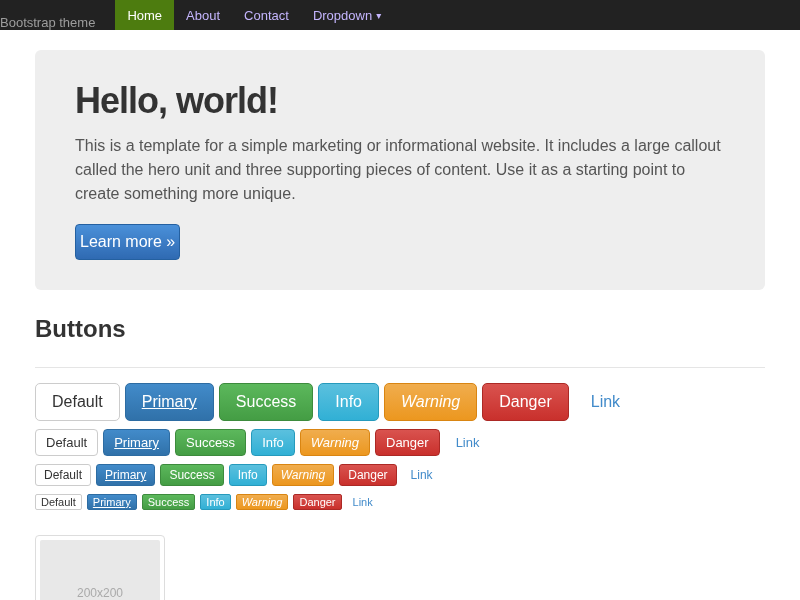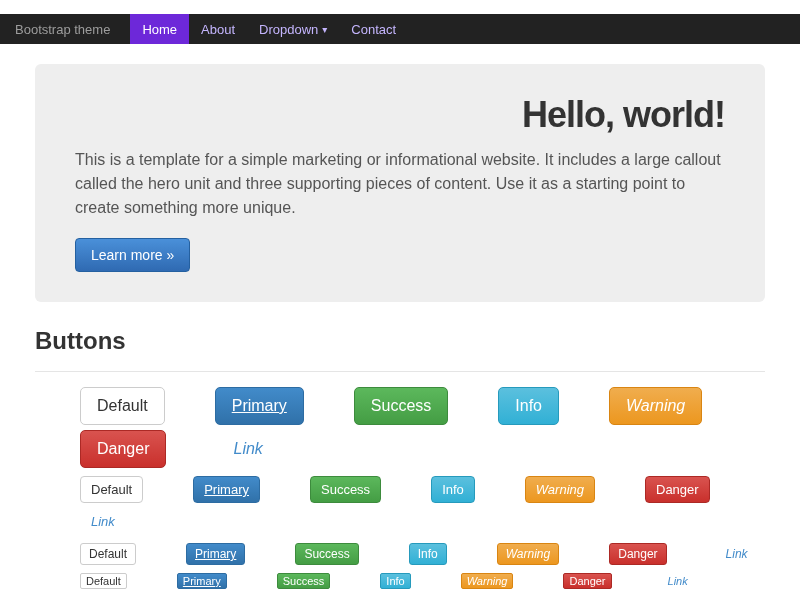--- a/index.html
+++ b/index.html
@@ -3,23 +3,22 @@
   <meta charset="utf-8">
   <style>
     * { box-sizing: border-box; margin: 0; padding: 0; }
     body { font-family: "Helvetica Neue", Helvetica, Arial, sans-serif; font-size: 14px; color: #333; background: #fff; }
 
     
     .navbar {
       background-color: #222;
       height: 30px;
       display: flex;
-      align-items: center;
-      padding: 0 15px;
-      margin-top: 14px;
+      align-items: flex-end;
+      padding: 0 0;
     }
     .navbar-brand {
       color: #9d9d9d;
       font-size: 13px;
       margin-right: 20px;
       text-decoration: none;
     }
     .nav-items {
       display: flex;
       align-items: center;
@@ -29,21 +28,21 @@
       color: #c4b5fd;
       font-size: 13px;
       padding: 5px 12px;
       cursor: pointer;
       text-decoration: none;
       height: 30px;
       display: flex;
       align-items: center;
     }
     .nav-item.active {
-      background-color: #6d28d9;
+      background-color: #4d7c0f;
       color: #fff;
     }
     .nav-dropdown {
       display: flex;
       align-items: center;
       gap: 4px;
     }
     .dropdown-arrow {
       font-size: 10px;
     }
@@ -61,47 +60,46 @@
       border-radius: 6px;
       padding: 30px 40px;
       margin-bottom: 25px;
     }
     .hero-unit h1 {
       font-size: 36px;
       font-weight: bold;
       color: #333;
       margin-bottom: 12px;
       letter-spacing: -1px;
-      text-align: right;
     }
     .hero-unit p {
       font-size: 16px;
       color: #555;
       margin-bottom: 18px;
       line-height: 1.5;
     }
     .btn-learn {
       background: linear-gradient(to bottom, #4a90d9, #2f6ab2);
       color: #fff;
       border: 1px solid #2460a0;
       border-radius: 4px;
-      padding: 8px 15px;
-      font-size: 14px;
+      padding: 8px 4px;
+      font-size: 16px;
       cursor: pointer;
       text-decoration: none;
       display: inline-block;
     }
 
     
     .section-title {
       font-size: 24px;
       font-weight: bold;
       color: #333;
       margin-bottom: 15px;
-      padding-bottom: 16px;
+      padding-bottom: 24px;
       border-bottom: 1px solid #e5e5e5;
     }
 
     
     .buttons-section {
       margin-bottom: 25px;
     }
     .btn-row {
       display: flex;
       align-items: center;
@@ -110,21 +108,20 @@
       flex-wrap: wrap;
     }
 
     
     .btn {
       border-radius: 4px;
       cursor: pointer;
       border: 1px solid transparent;
       font-size: 14px;
       display: inline-block;
-      margin-left: 45px;
     }
     .btn-lg {
       padding: 9px 16px;
       font-size: 16px;
       border-radius: 5px;
     }
     .btn-md {
       padding: 5px 10px;
       font-size: 13px;
       border-radius: 4px;
@@ -172,21 +169,20 @@
     .btn-danger {
       background: linear-gradient(to bottom, #d9534f, #c9302c);
       color: #fff;
       border-color: #ac2925;
     }
     .btn-link {
       background: none;
       border-color: transparent;
       color: #428bca;
       text-decoration: none;
-      font-style: italic;
     }
 
     
     .thumbnails-section {
       margin-bottom: 20px;
     }
     .thumbnail {
       display: inline-block;
       border: 1px solid #ddd;
       border-radius: 4px;
@@ -208,27 +204,27 @@
     }
   </style>
 </head>
 <body>
 
 <nav class="navbar">
   <a class="navbar-brand">Bootstrap theme</a>
   <div class="nav-items">
     <a class="nav-item active">Home</a>
     <a class="nav-item">About</a>
+    <a class="nav-item">Contact</a>
     <a class="nav-item">
       <span class="nav-dropdown">
         <span>Dropdown</span>
         <span class="dropdown-arrow">▾</span>
       </span>
     </a>
-    <a class="nav-item">Contact</a>
   </div>
 </nav>
 
 <div class="container">
 
   <div class="hero-unit">
     <h1>Hello, world!</h1>
     <p>This is a template for a simple marketing or informational website. It includes a large callout called the hero unit and three supporting pieces of content. Use it as a starting point to create something more unique.</p>
     <a class="btn-learn">Learn more »</a>
   </div>

